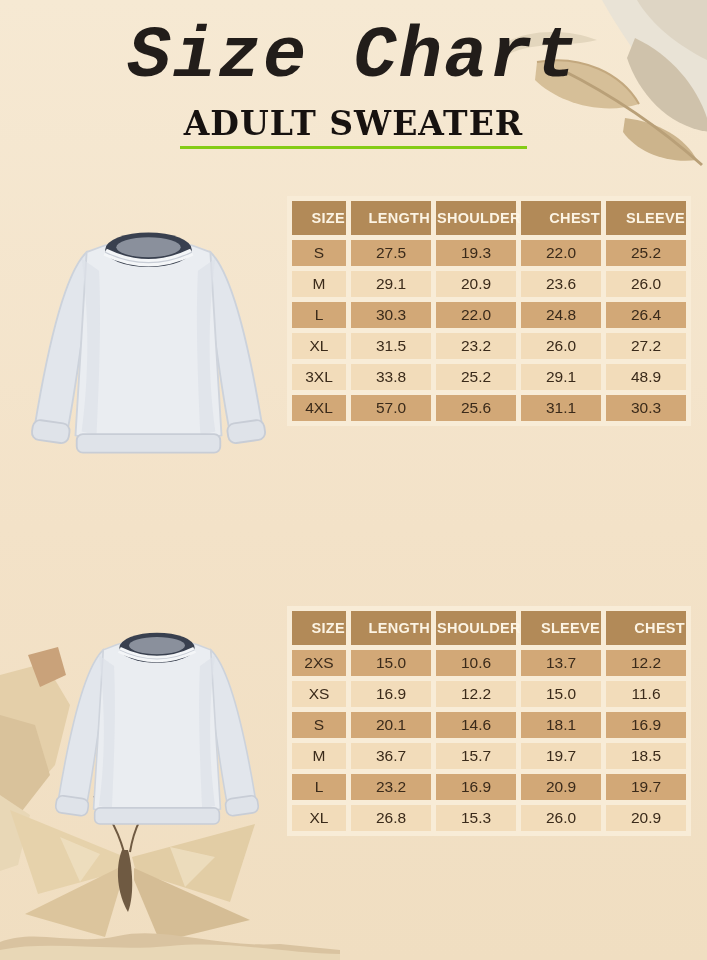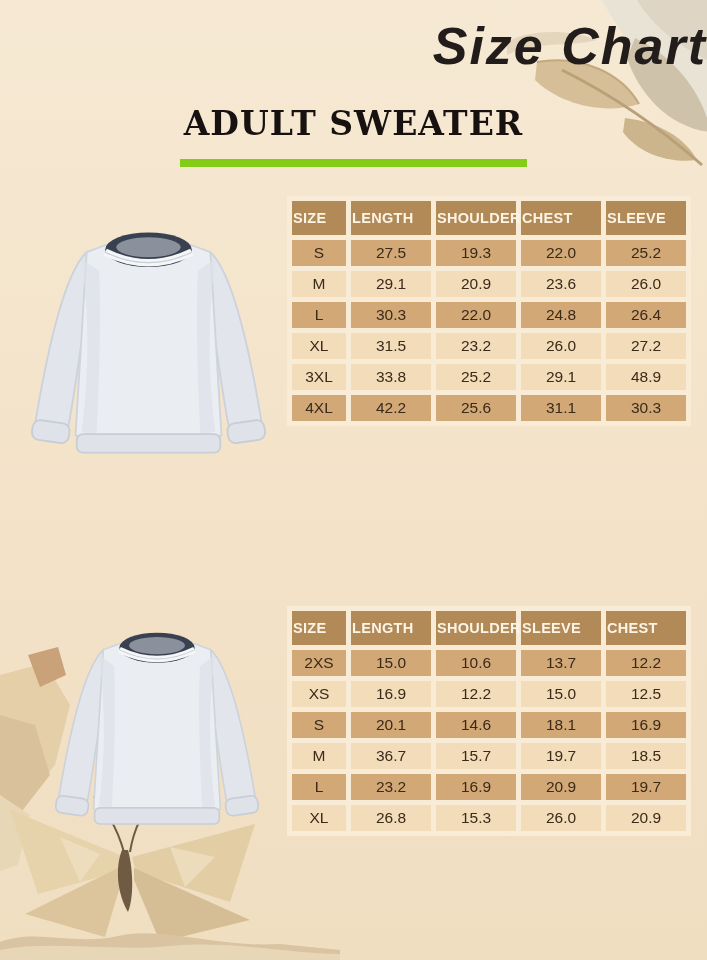--- a/index.html
+++ b/index.html
@@ -10,50 +10,50 @@
   }
   .page{position:absolute;inset:0;}
 
   .deco{position:absolute;pointer-events:none;}
   .deco-leaves{top:0;right:0;width:200px;height:215px;}
   .deco-paper{left:0;top:645px;width:140px;height:240px;}
   .deco-butterfly{left:0;top:762px;width:290px;height:198px;}
   .deco-strip{left:0;bottom:0;width:340px;height:40px;}
 
   .title{
-    position:absolute;top:18px;left:0;width:100%;text-align:right;
-    font-family:Liberation Sans, sans-serif;font-style:italic;font-weight:bold;
-    font-size:52px;color:#221d1a;letter-spacing:2px;line-height:1.1;
+    position:absolute;top:18px;left:0;width:100%;text-align:center;
+    font-family:Liberation Mono, monospace;font-style:italic;font-weight:bold;
+    font-size:72px;color:#221d1a;letter-spacing:2px;line-height:1.1;
   }
   .section-heading{
     position:absolute;left:0;width:100%;text-align:center;
     font-family:"DejaVu Serif",serif;font-weight:bold;
     font-size:33px;color:#171210;letter-spacing:1px;
   }
   .section-heading span{
-    display:inline-block;border-bottom:8px solid #84cc16;padding:0 4px 16px 4px;
+    display:inline-block;border-bottom:3px solid #84cc16;padding:0 4px 3px 4px;
   }
   .heading-adult{top:104px;}
   .heading-kids{top:520px;}
 
   .figure{position:absolute;}
   .figure-adult{left:0;top:180px;width:297px;height:330px;}
   .figure-kids{left:28px;top:588px;width:258px;height:285px;}
   .figure svg{width:100%;height:100%;}
 
   .size-table{
     position:absolute;left:287px;width:404px;
     border-collapse:separate;border-spacing:5px;table-layout:fixed;
     background:#f8ecd7;
   }
   .table-adult{top:196px;}
   .table-kids{top:606px;}
   .size-table th{
     background:#b28a58;color:#fcf4e4;font-weight:bold;font-size:14.5px;
-    height:34px;text-align:left;letter-spacing:0.3px;padding:0 1px;
+    height:34px;text-align:right;letter-spacing:0.3px;padding:0 1px;
   }
   .size-table td{
     text-align:center;font-size:15.5px;color:#3a2a1a;height:26px;padding:0 2px;
   }
   .size-table th:first-child{width:52px;}
   .size-table tr.odd td{background:#d2a877;}
   .size-table tr.even td{background:#f2dcba;}
 </style>
 </head>
 <body>
@@ -167,21 +167,21 @@
         </tr>
         <tr class="even">
           <td>3XL</td>
           <td>33.8</td>
           <td>25.2</td>
           <td>29.1</td>
           <td>48.9</td>
         </tr>
         <tr class="odd">
           <td>4XL</td>
-          <td>42.2</td>
+          <td>57.0</td>
           <td>25.6</td>
           <td>31.1</td>
           <td>30.3</td>
         </tr>
       </tbody>
     </table>
 
 
   <div class="figure figure-kids">
     <svg viewBox="0 0 240 260">
@@ -216,21 +216,21 @@
           <td>15.0</td>
           <td>10.6</td>
           <td>13.7</td>
           <td>12.2</td>
         </tr>
         <tr class="even">
           <td>XS</td>
           <td>16.9</td>
           <td>12.2</td>
           <td>15.0</td>
-          <td>12.5</td>
+          <td>11.6</td>
         </tr>
         <tr class="odd">
           <td>S</td>
           <td>20.1</td>
           <td>14.6</td>
           <td>18.1</td>
           <td>16.9</td>
         </tr>
         <tr class="even">
           <td>M</td>

